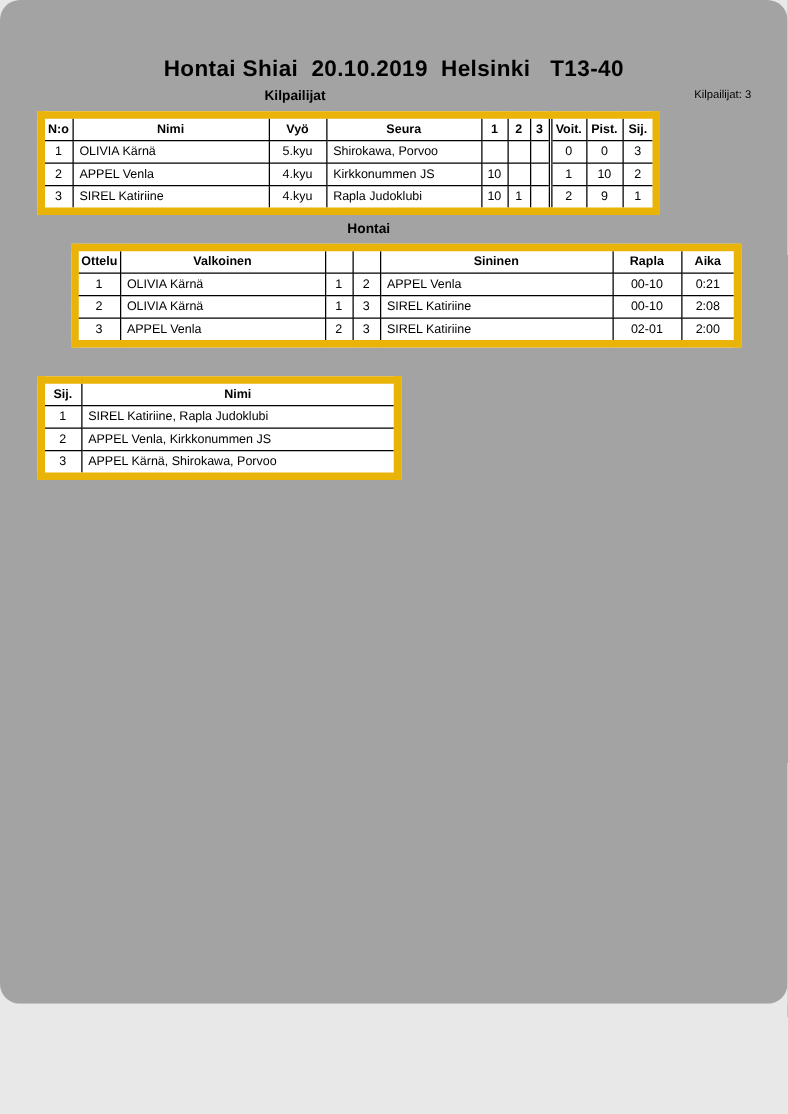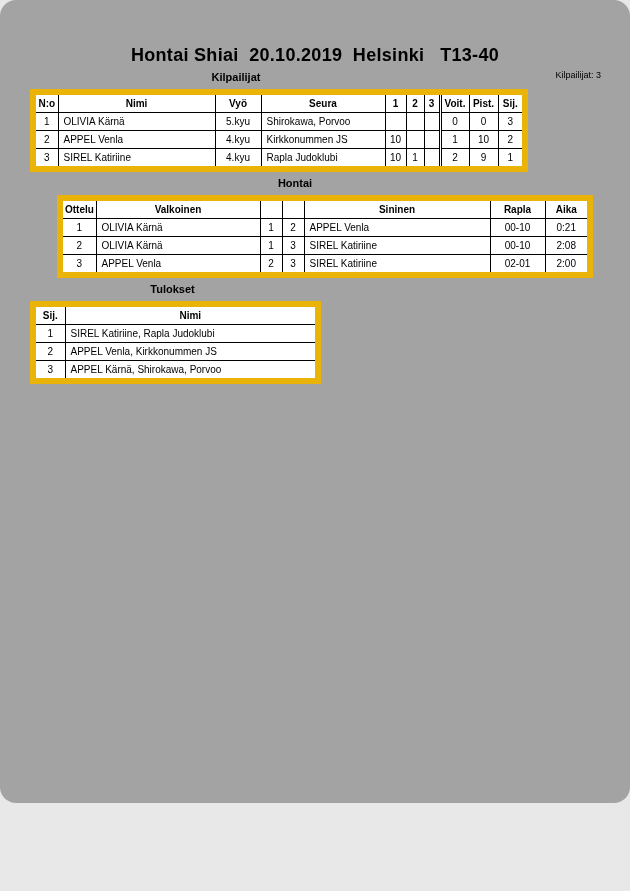--- a/index.html
+++ b/index.html
@@ -201,21 +201,20 @@
           <td>APPEL Venla</td>
           <td>2</td>
           <td>3</td>
           <td>SIREL Katiriine</td>
           <td>02-01</td>
           <td>2:00</td>
         </tr>
       </tbody>
   </table>
 
-  <div class="section-title" id="results-title">Tulokset</div>
 
   <table id="results-table">
     <colgroup>
       <col style="width:32px">
         <col style="width:253px">
     </colgroup>
     <thead>
       <tr>
         <th>Sij.</th>
         <th>Nimi</th>

